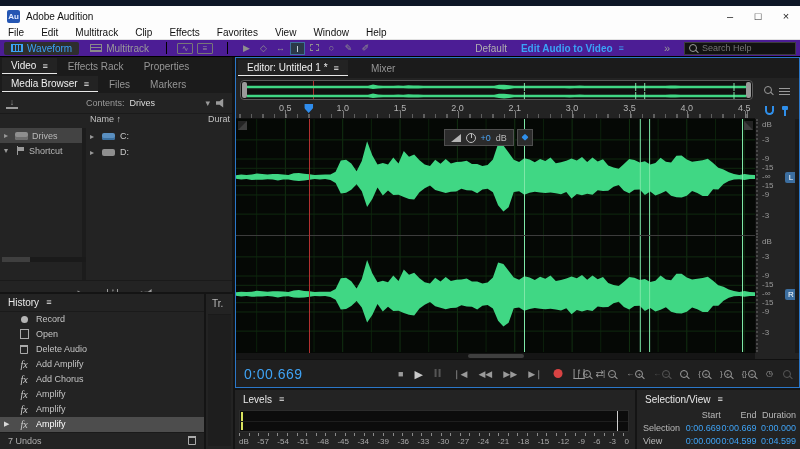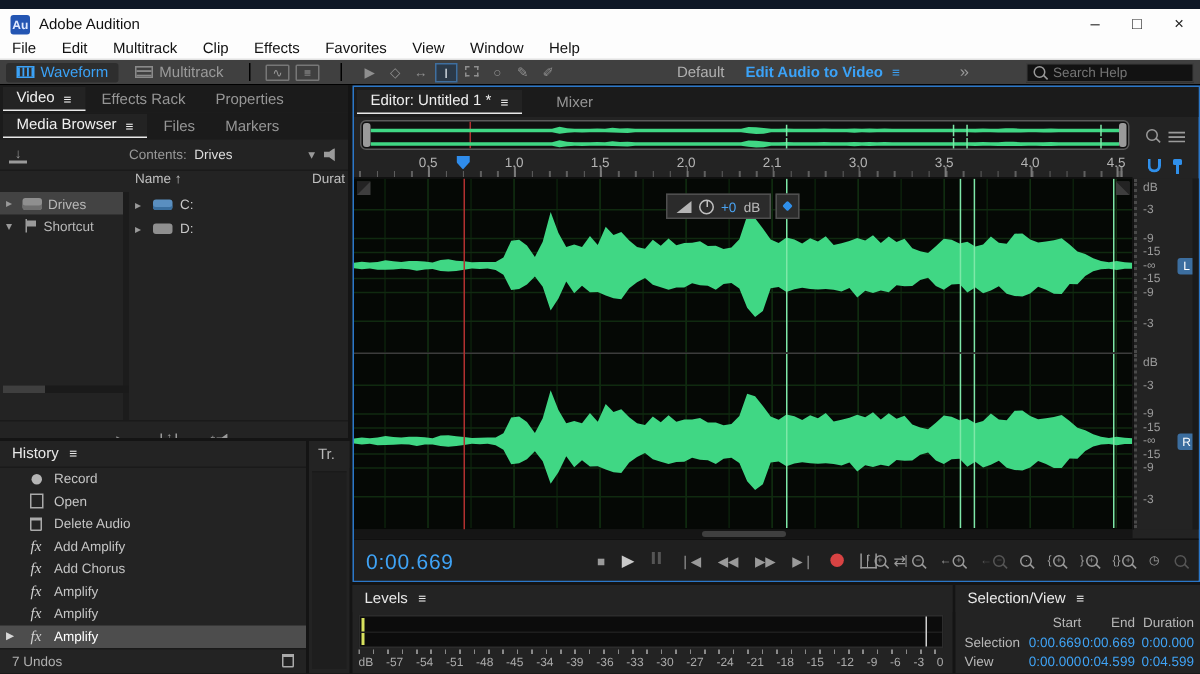--- a/index.html
+++ b/index.html
@@ -14,38 +14,38 @@
   .aulogo { width:13px; height:13px; margin:0 6px 0 7px; background:#2456b3; color:#dfe9ff; border-radius:2px;
     font-size:8px; font-weight:bold; display:flex; align-items:center; justify-content:center; }
   .wintitle { font-size:10px; color:#111; }
   .winbtns { margin-left:auto; display:flex; gap:0; }
   .winbtn { width:28px; text-align:center; font-size:11px; color:#222; line-height:20px; }
   .menubar { position:absolute; left:0; top:26px; width:800px; height:14px; background:#fdfdfd; color:#111;
     display:flex; align-items:center; gap:17px; padding-left:8px; font-size:10px; border-bottom:1px solid #e2e2e2; }
   .menubar span { cursor:default; }
 
   
-  .toolbar { position:absolute; left:0; top:40px; width:800px; height:17px; background:#404040;
+  .toolbar { position:absolute; left:0; top:40px; width:800px; height:17px; background:#4c1d95;
     border-bottom:1px solid #000; display:flex; align-items:center; font-size:10px; }
   .tb-btn { display:flex; align-items:center; gap:4px; padding:1px 7px; margin-left:4px; color:#9a9a9a; border-radius:2px; }
   .tb-btn.active { background:#2e2e2e; color:#3ba2f7; }
   .wv-icon { width:12px; height:8px; border:1px solid #3ba2f7; background:linear-gradient(90deg,#3ba2f7 1px,transparent 1px) 0 0/3px 100%; }
   .mt-icon { width:12px; height:8px; border:1px solid #8a8a8a; background:linear-gradient(0deg,#8a8a8a 1px,transparent 1px) 0 0/100% 3px; }
   .vsep { width:1px; height:12px; background:#000; margin:0 10px; }
   .disp-icon { width:16px; height:11px; border:1px solid #777; color:#999; font-size:8px; line-height:9px;
     text-align:center; margin-right:4px; border-radius:1px; }
   .tool { width:15px; height:13px; color:#8f8f8f; font-size:9px; line-height:13px; text-align:center; margin:0 1px; }
   .tool.sel { border:1px solid #3f6f9f; background:#2b3948; color:#dfe6ee; }
   .marquee-box { display:inline-block; width:9px; height:7px; border:1px dashed #8f8f8f; }
   .tb-right { margin-left:auto; display:flex; align-items:center; gap:14px; padding-right:4px; }
   .ws-default { color:#b0b0b0; }
   .ws-active { color:#3ba2f7; font-weight:bold; display:flex; gap:6px; align-items:center; }
   .overflow { color:#9a9a9a; font-size:11px; margin-left:26px; }
   .searchbox { display:flex; align-items:center; gap:5px; width:112px; height:13px; background:#121212;
-    border:1px solid #3c3c3c; padding:0 4px;margin-left:24px; }
+    border:1px solid #3c3c3c; padding:0 4px; }
   .searchbox input { flex:1; background:transparent; border:none; outline:none; color:#9a9a9a; font-size:9px; width:80px;
     font-family:"Liberation Sans", sans-serif; }
 
   
   .mag { position:relative; display:inline-block; width:8px; height:8px; border:1px solid currentColor; border-radius:50%;
     color:#9a9a9a; font-size:6px; line-height:6px; text-align:center; }
   .mag::after { content:''; position:absolute; width:4px; height:1px; background:currentColor;
     right:-3px; bottom:-1px; transform:rotate(45deg); }
 
   

